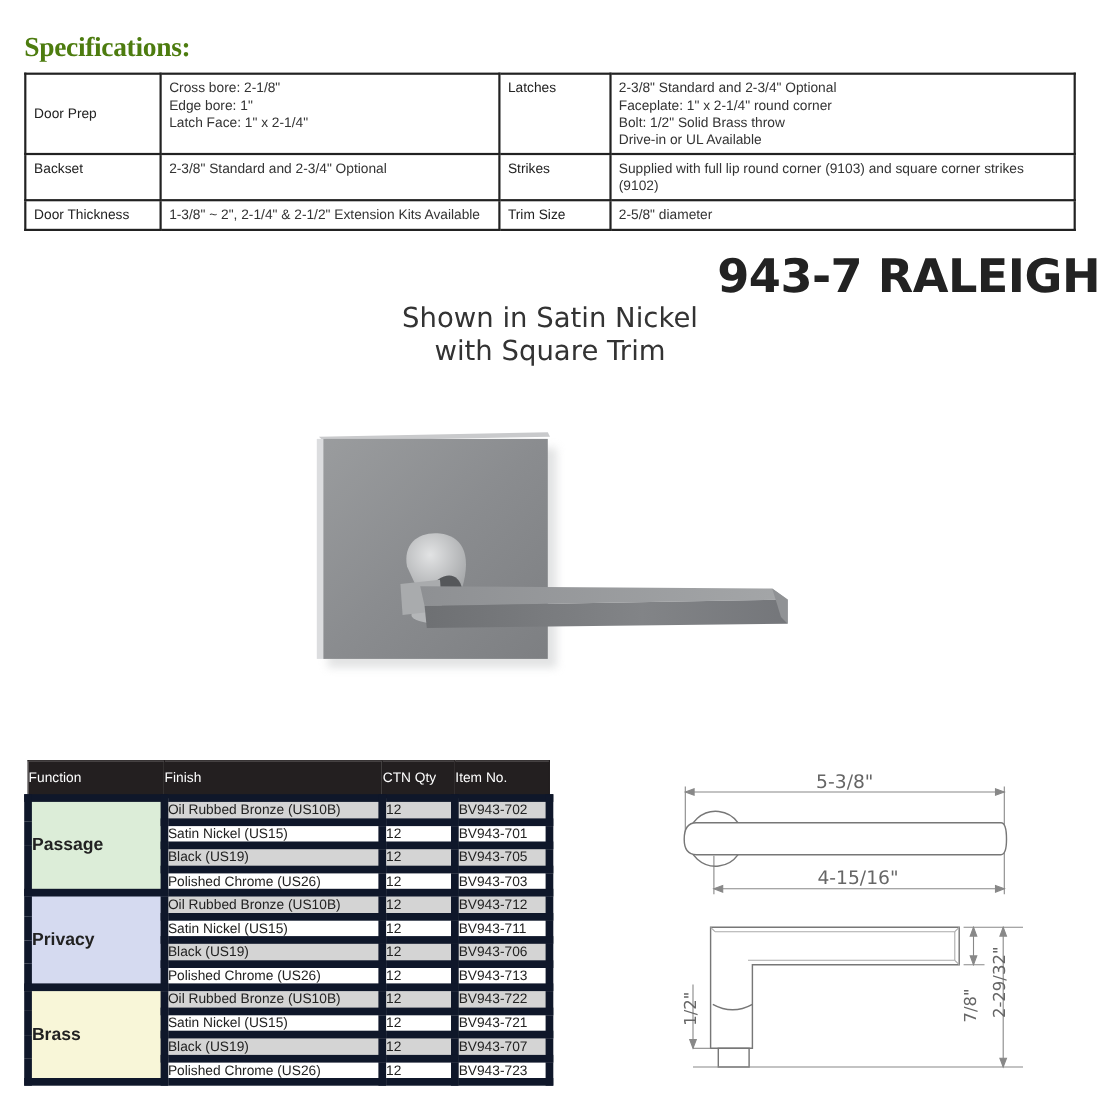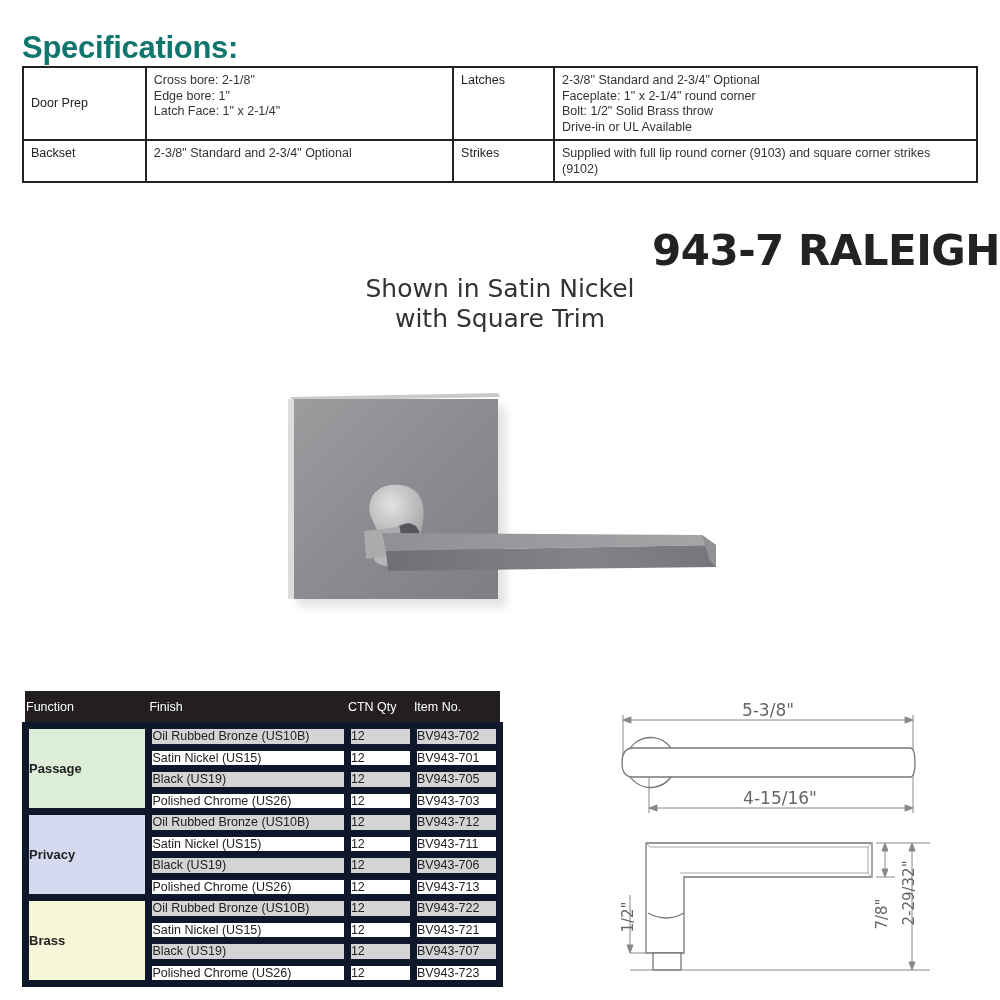--- a/index.html
+++ b/index.html
@@ -1,22 +1,22 @@
 <!DOCTYPE html>
 <html><head>
   <meta charset="utf-8">
   <style>
     * { box-sizing: border-box; margin: 0; padding: 0; }
     html, body { width: 1000px; height: 1000px; background: #ffffff; overflow: hidden; }
     body { position: relative; font-family: "Liberation Sans", sans-serif; color: #222; }
 
     .spec-title {
       position: absolute; left: 22px; top: 30px;
-      font-family: Liberation Sans, sans-serif; font-weight: bold;
-      font-size: 31px; color: #0f766e; letter-spacing: -0.3px;
+      font-family: Liberation Serif, serif; font-weight: bold;
+      font-size: 25px; color: #4d7c0f; letter-spacing: -0.3px;
     }
     table.spec {
       position: absolute; left: 22px; top: 66px; width: 956px;
       border-collapse: collapse; font-size: 12.5px; color: #333;
     }
     table.spec td { border: 2px solid #222; vertical-align: top; padding: 5px 7px 4px 7px; line-height: 15.5px; }
     table.spec td.lbl { font-weight: normal; color: #222; }
     table.spec td.lbl.mid { vertical-align: middle; }
     .c1 { width: 123px; } .c2 { width: 308px; } .c3 { width: 101px; } .c4 { width: 424px; }
 
@@ -34,21 +34,21 @@
 
     table.items {
       position: absolute; left: 22px; top: 691px; width: 481px;
       border-collapse: collapse; font-size: 12.5px; text-align: left; color: #222;
     }
     table.items th {
       background: #231f20; color: #fff; font-weight: normal; height: 34px;
       border: 1px solid #231f20;
     }
     table.items td { height: 21.5px; border: 7px solid #0f172a; }
-    table.items td.fn { font-weight: bold; font-size: 13px; }
+    table.items td.fn { font-weight: bold; font-size: 16px; }
     table.items tr.shade td.fin, table.items tr.shade td.qty, table.items tr.shade td.itm { background: #d4d4d4; }
     .fn-passage { background: #dcedd8; }
     .fn-privacy { background: #d5daf0; }
     .fn-dummy { background: #f8f6d8; }
 
     .diagram-top { position: absolute; left: 610px; top: 695px; width: 320px; height: 120px; }
     .diagram-bottom { position: absolute; left: 610px; top: 825px; width: 320px; height: 155px; }
   </style>
 </head>
 <body>
@@ -70,20 +70,26 @@
       <div>Faceplate:  1" x 2-1/4" round corner</div>
       <div>Bolt:  1/2" Solid Brass throw</div>
       <div>Drive-in or UL Available</div>
     </td>
   </tr>
   <tr style="height:39px">
     <td class="lbl c1">Backset</td>
     <td class="c2">2-3/8" Standard and 2-3/4" Optional</td>
     <td class="lbl c3">Strikes</td>
     <td class="c4">Supplied with full lip round corner (9103) and square corner strikes (9102)</td>
+  </tr>
+  <tr style="height:25px">
+    <td class="lbl c1">Door Thickness</td>
+    <td class="c2" style="white-space:nowrap">1-3/8" ~ 2", 2-1/4" &amp; 2-1/2" Extension Kits Available</td>
+    <td class="lbl c3">Trim Size</td>
+    <td class="c4">2-5/8" diameter</td>
   </tr>
 </tbody>
   </table>
 
 <div class="product-title">943-7 RALEIGH</div>
 <div class="product-sub" style="top:274px">Shown in Satin Nickel</div>
 <div class="product-sub" style="top:304px">with Square Trim</div>
 
 <svg class="product-photo" viewBox="0 0 460 230" xmlns="http://www.w3.org/2000/svg">
   <defs>

